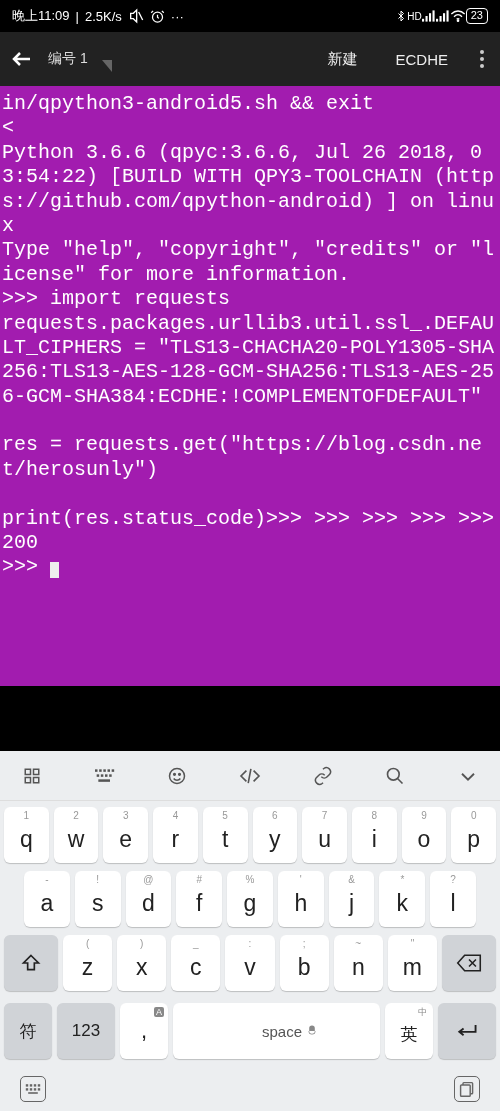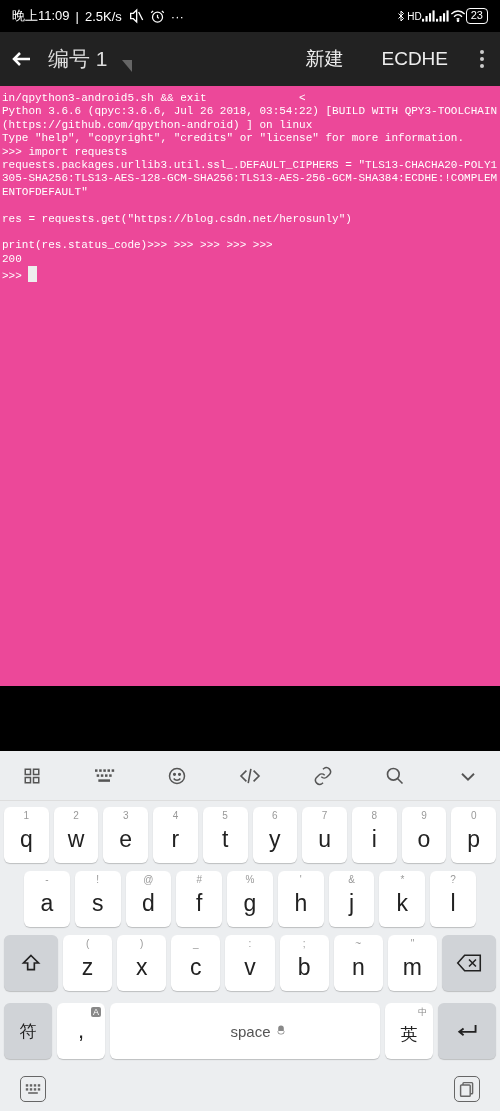--- a/index.html
+++ b/index.html
@@ -7,29 +7,29 @@
   
   
   .status-bar { height: 32px; background: #000; color: #fff; display: flex; align-items: center; justify-content: space-between; padding: 0 12px; font-size: 13px; }
   .status-left { display: flex; align-items: center; gap: 6px; }
   .status-right { display: flex; align-items: center; gap: 0; }
   .battery { border: 1px solid #fff; border-radius: 4px; padding: 0 4px; font-size: 11px; display: flex; height: 16px; }
   
   
   .app-header { height: 54px; background: #222; color: #fff; display: flex; align-items: center; padding: 0 10px; gap: 14px; }
   .header-back { font-size: 24px; }
-  .header-title { font-size: 21px; flex: 0 0 auto; color: #ddd; }
+  .header-title { font-size: 14px; flex: 0 0 auto; color: #ddd; }
   .tab-indicator { width: 0; height: 0; border-left: 10px solid transparent; border-right: 0 solid transparent; border-top: 12px solid #666; margin-top: 14px; }
   .header-spacer { flex: 1; }
-  .header-btn { font-size: 19px; padding: 0 12px; color: #eee; }
+  .header-btn { font-size: 15px; padding: 0 12px; color: #eee; }
   .header-more { display: flex; flex-direction: column; gap: 3px; padding: 0 6px; }
   .header-more span { width: 4px; height: 4px; background: #ccc; border-radius: 50%; }
   
   
-  .terminal { background: #ec4899; color: #fff; font-family: 'Courier New', monospace; font-size: 11px; padding: 6px 2px; line-height: 1.22; white-space: pre-wrap; word-break: break-all; height: 600px; }
+  .terminal { background: #a21caf; color: #fff; font-family: 'Courier New', monospace; font-size: 20px; padding: 6px 2px; line-height: 1.22; white-space: pre-wrap; word-break: break-all; height: 600px; }
   .cursor-block { display: inline-block; width: 9px; height: 16px; background: #eee; vertical-align: text-bottom; }
   
   
   .keyboard { position: absolute; bottom: 0; left: 0; right: 0; background: #eceef0; }
   .kb-toolbar { height: 50px; display: flex; align-items: center; justify-content: space-between; padding: 0 18px; border-bottom: 1px solid #ddd; }
   .kb-tool { color: #555; width: 28px; height: 28px; display: flex; align-items: center; justify-content: center; font-size: 18px; }
   .kb-rows { padding: 6px 4px 4px 4px; }
   .kb-row { display: flex; gap: 5px; margin-bottom: 8px; justify-content: center; }
   .key { background: #fff; border-radius: 6px; box-shadow: 0 1px 1px rgba(0,0,0,0.2); display: flex; flex-direction: column; align-items: center; justify-content: center; height: 56px; flex: 1; position: relative; }
   .key-sup { font-size: 10px; color: #999; position: absolute; top: 3px; }
@@ -303,20 +303,21 @@
         <svg width="26" height="20" viewBox="0 0 30 22" fill="none" stroke="#222" stroke-width="1.8">
             <path d="M10 2l-8 9 8 9h18V2z"></path>
             <path d="M15 7l8 8M23 7l-8 8"></path>
           </svg>
       </div>
     </div>
   </div>
 
   <div class="kb-bottom">
     <div class="bkey bkey-gray" style="flex:0 0 48px">符</div>
+    <div class="bkey bkey-gray" style="flex:0 0 58px">123</div>
     <div class="bkey" style="flex:0 0 48px">
       <span class="sup" style="background:#888;color:#fff;padding:0 2px;border-radius:2px;top:4px;right:4px">A</span>
       <span style="font-size:22px">,</span>
     </div>
     <div class="bkey space-key">
       <span>space</span>
       <svg width="12" height="14" viewBox="0 0 16 20" fill="#888" style="margin-left:4px">
           <path d="M8 2a4 4 0 014 4v4a4 4 0 01-8 0V6a4 4 0 014-4zM3 10a5 5 0 0010 0M8 15v3"></path>
         </svg>
     </div>

